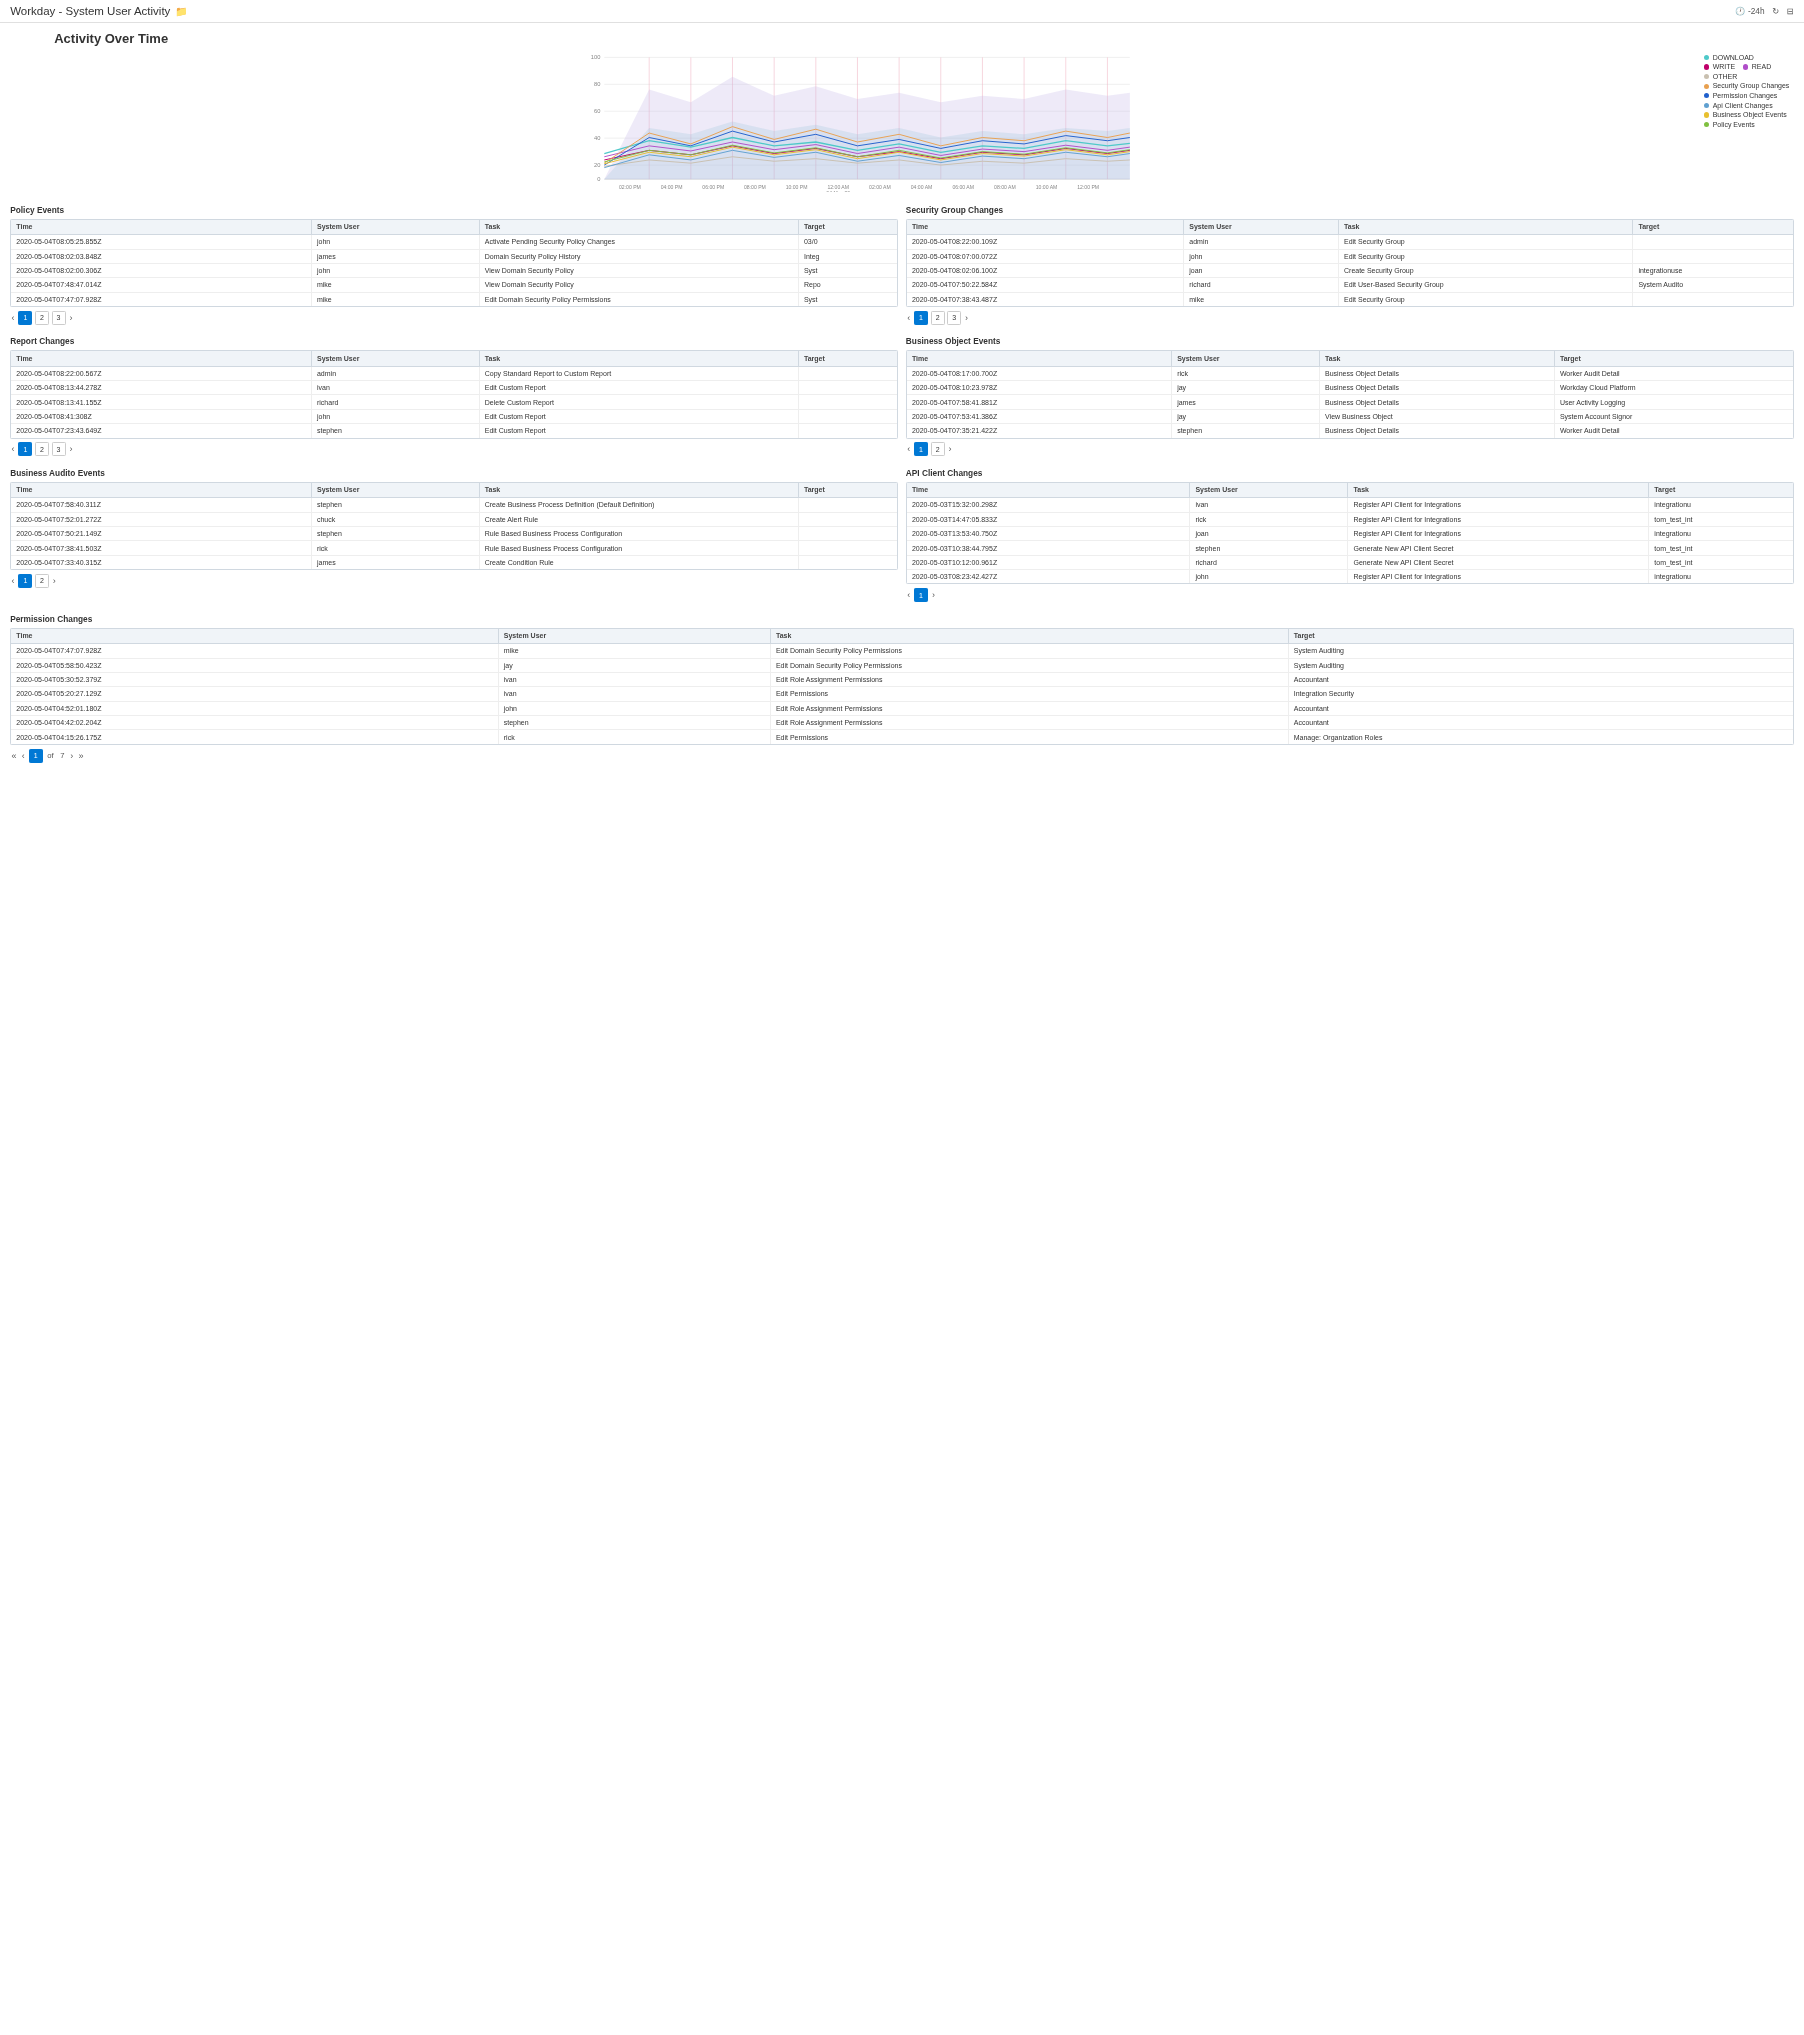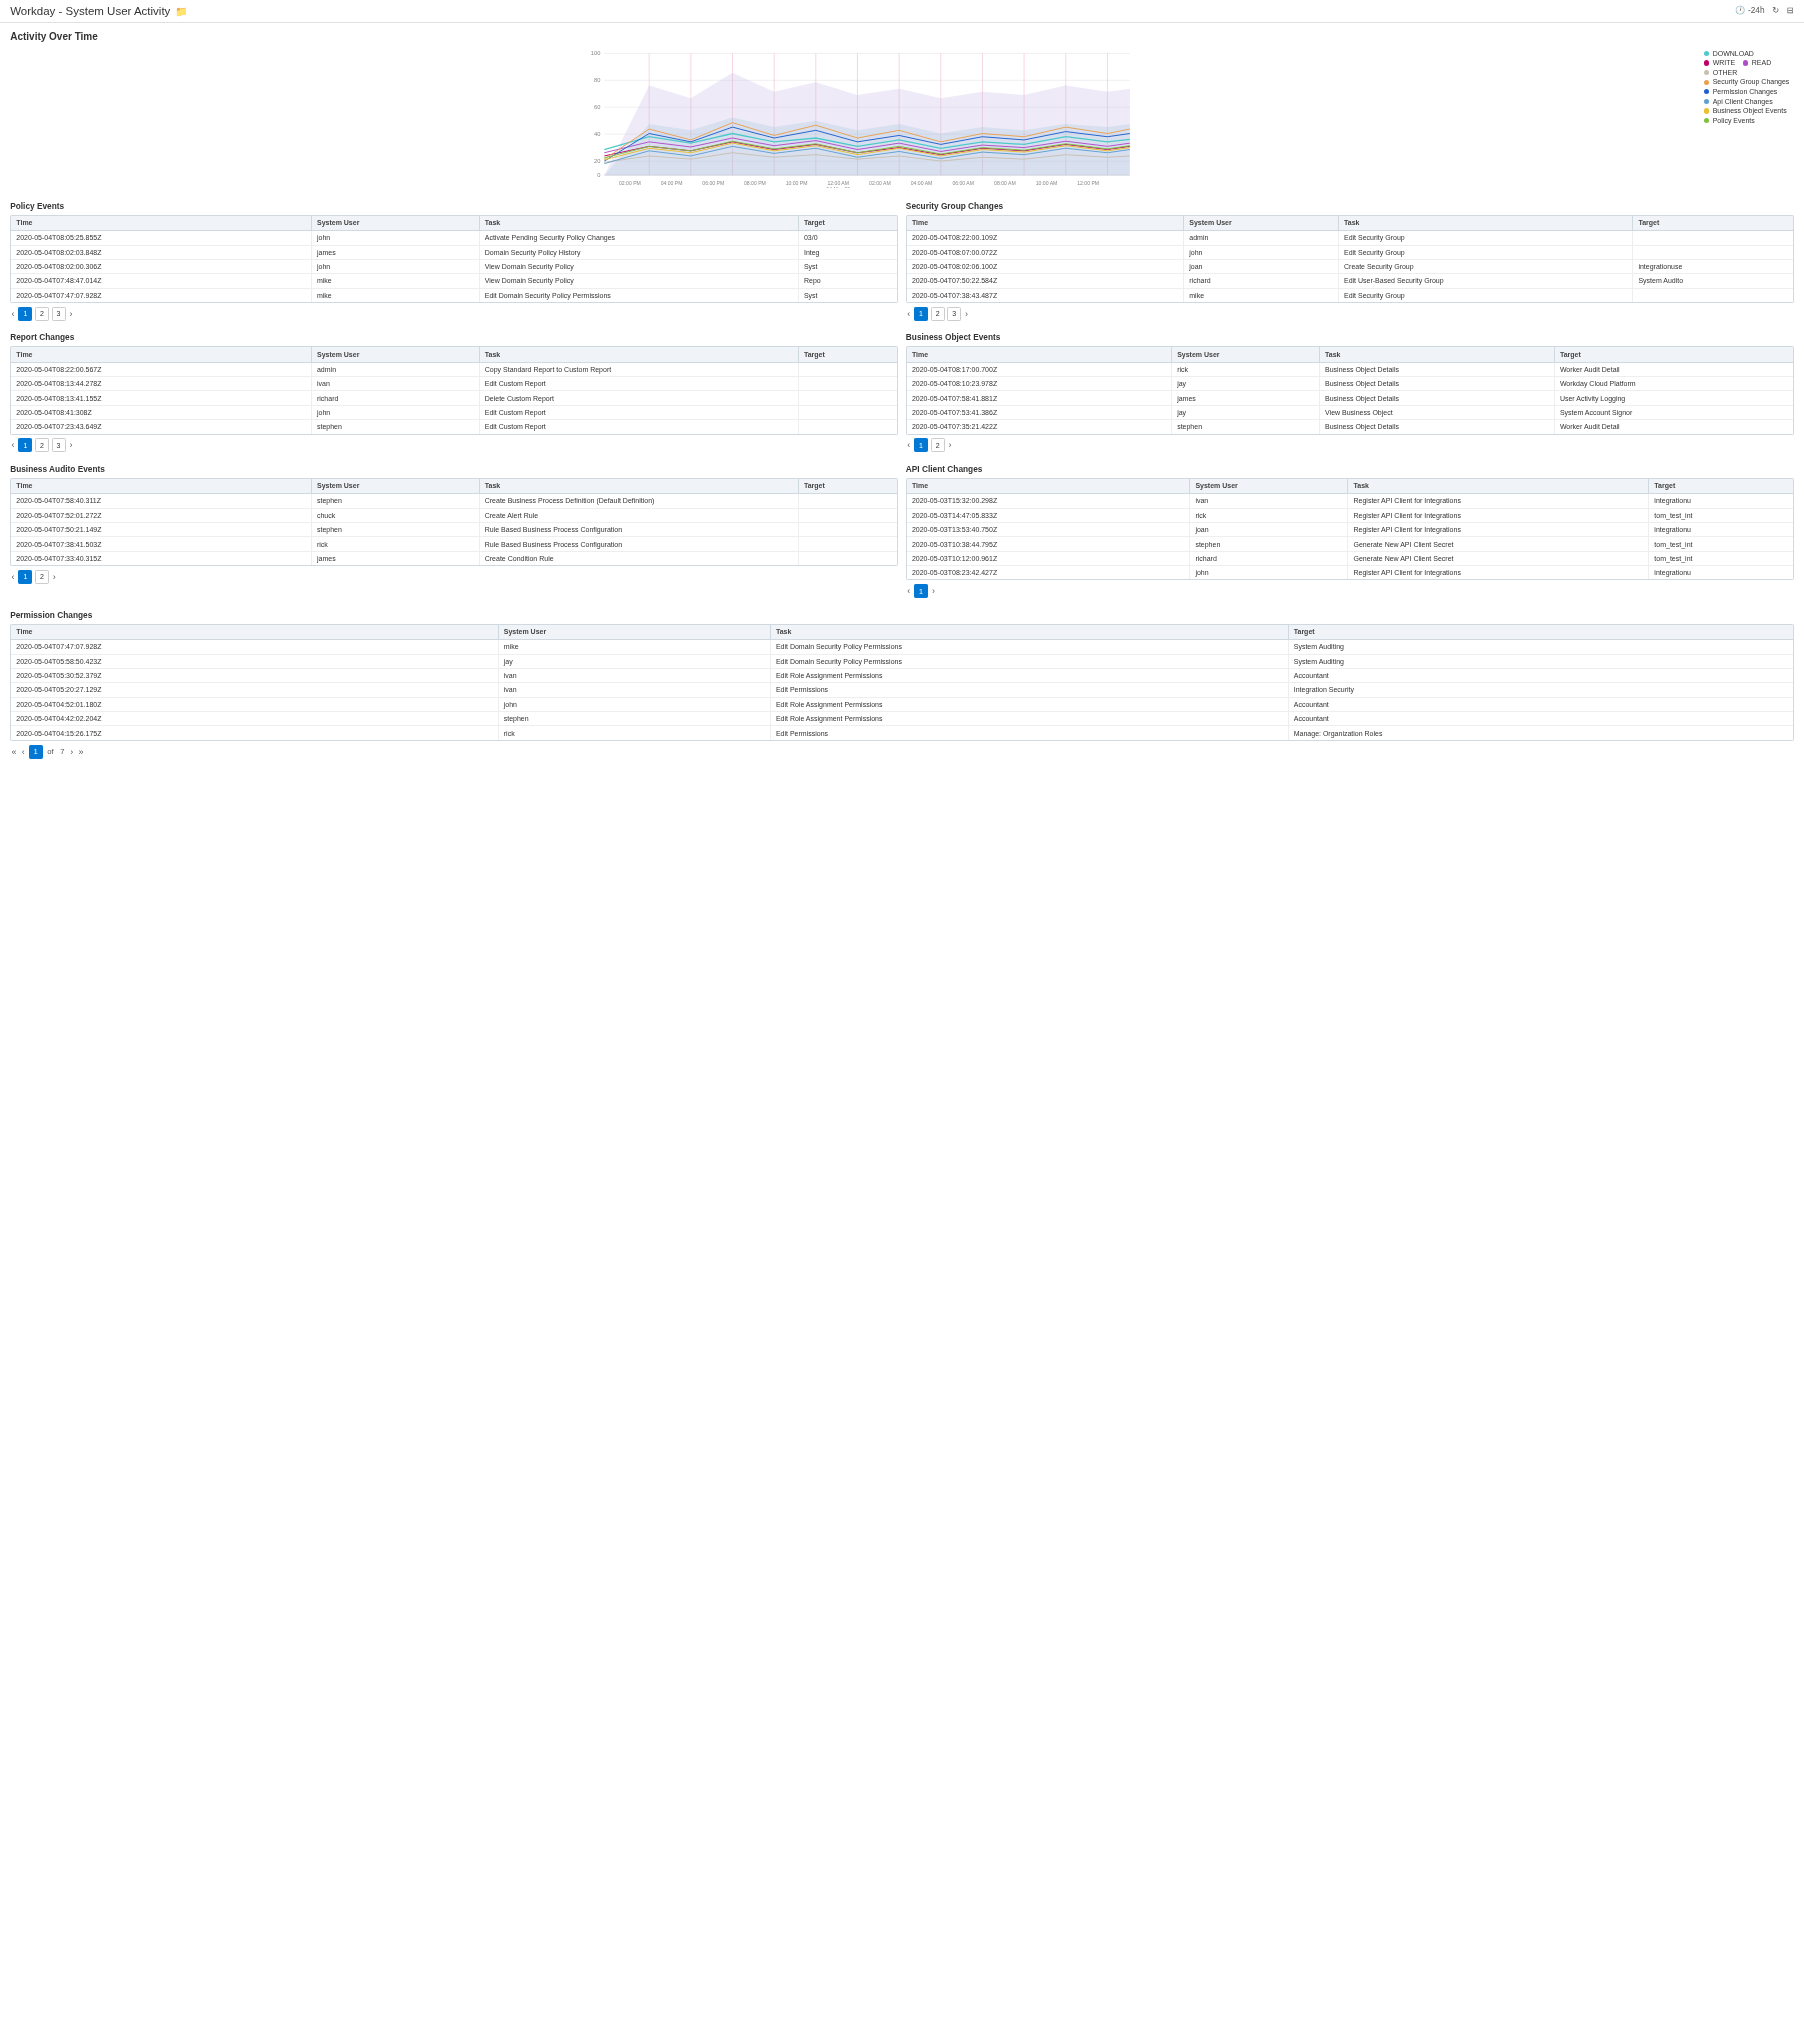--- a/index.html
+++ b/index.html
@@ -1,28 +1,28 @@
 <!DOCTYPE html>
 <html style="font-size:10.2px"><head>
   <meta charset="utf-8">
   <style>
     * { box-sizing: border-box; margin: 0; padding: 0; }
     body { font-family: -apple-system, BlinkMacSystemFont, 'Segoe UI', sans-serif; font-size: 7.7px; color: #333; background: #fff; }
     
     
-    .header { display: flex; align-items: flex-start; justify-content: space-between; padding: 5.1px 10.2px; border-bottom: 0.6px solid #e0e0e0; }
+    .header { display: flex; align-items: center; justify-content: space-between; padding: 5.1px 10.2px; border-bottom: 0.6px solid #e0e0e0; }
     .header-left { display: flex; align-items: center; gap: 5.1px; }
     .header-title { font-size: 11.5px; font-weight: 400; color: #333; }
     .folder-icon { color: #888; font-size: 10.2px; }
     .header-right { display: flex; align-items: center; gap: 7.7px; }
     .header-btn { display: flex; align-items: center; gap: 2.6px; color: #555; font-size: 8.3px; cursor: pointer; }
     
     
     .chart-section { padding: 7.7px 10.2px; }
-    .chart-title { font-size: 10px; font-weight: 600; margin-bottom: 5.1px; }
+    .chart-title { font-size: 13px; font-weight: 600; margin-bottom: 5.1px; margin-left: 44px; }
     .chart-container { display: flex; gap: 5.1px; }
     .chart-area { flex: 1; height: 141px; position: relative; border: none; }
     .chart-legend { width: 90px; font-size: 7px; display: flex; flex-direction: column; gap: 2.6px; padding-top: 2.6px; }
     .legend-item { display: flex; align-items: flex-start; gap: 3.8px; }
     .legend-dot { width: 5.1px; height: 5.1px; border-radius: 50%; margin-top: 1.3px; flex-shrink: 0; }
     
     
     .main-content { padding: 5.1px 10.2px; display: flex; flex-direction: column; gap: 7.7px; }
     .tables-row { display: flex; gap: 7.7px; }
     .table-section { flex: 1; min-width: 0; }

